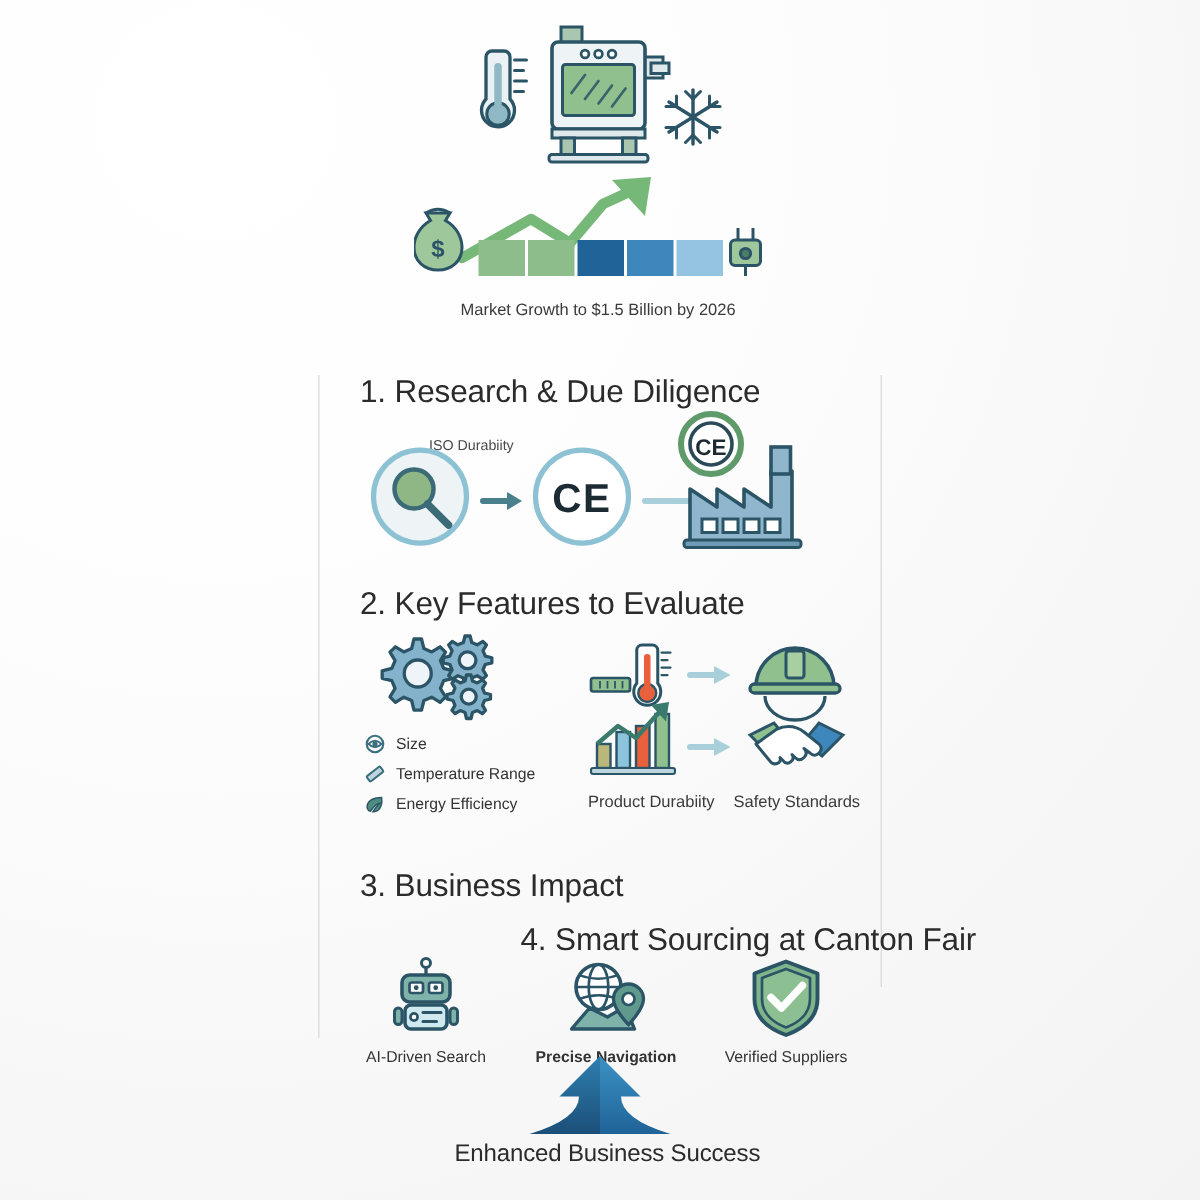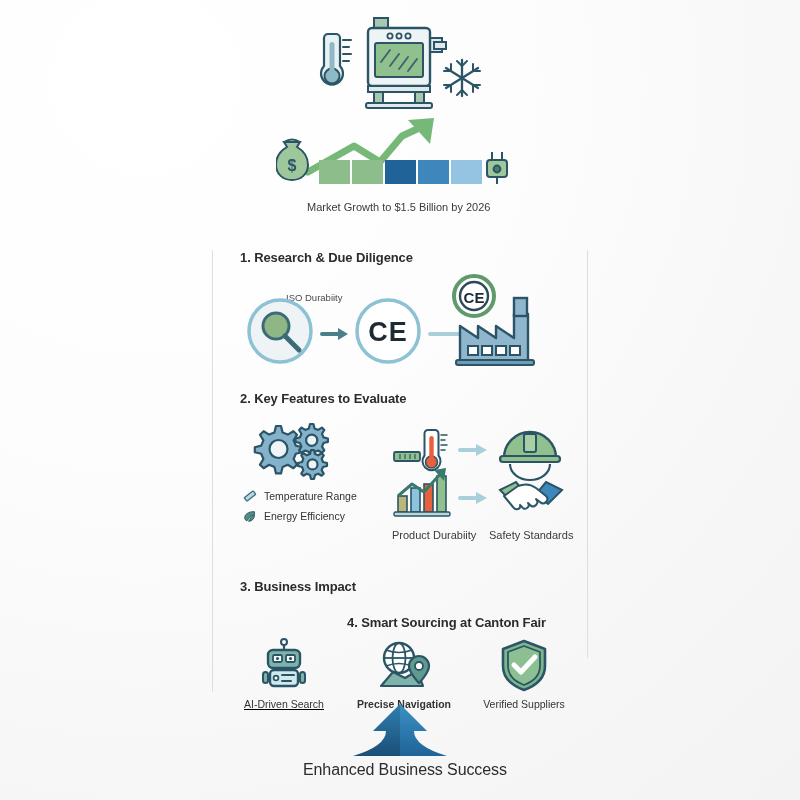--- a/index.html
+++ b/index.html
@@ -27,22 +27,22 @@
     position: absolute;
     width: 1px;
     background: #dedede;
   }
   .rail-left  { left: 212px; top: 250px; height: 442px; }
   .rail-right { left: 587px; top: 250px; height: 408px; }
 
   
   .section-title {
     position: absolute;
-    font-size: 13px;
-    font-weight: bold;
+    font-size: 21px;
+    font-weight: normal;
     color: #2b2b2b;
     letter-spacing: -0.1px;
     white-space: nowrap;
   }
   #title-1 { left: 240px; top: 250px; }
   #title-2 { left: 240px; top: 391px; }
   #title-3 { left: 240px; top: 579px; }
   #title-4 { left: 327px; top: 615px; margin-left: 20px; }
 
   
@@ -98,21 +98,21 @@
     position: absolute;
     width: 120px;
     text-align: center;
   }
   .bottom-item .bi-cap {
     font-size: 10.5px;
     color: #333333;
     margin-top: 2px;
     white-space: nowrap;
   }
-  #bottom-1 { left: 224px; top: 638px; text-decoration: underline; }
+  #bottom-1 { left: 224px; top: 638px; }
   #bottom-2 { left: 344px; top: 638px; font-weight: bold; }
   #bottom-3 { left: 464px; top: 638px; }
 
   
   #cap-durability { left: 392px; top: 529px; text-align: right; }
   #cap-safety     { left: 489px; top: 529px; }
   #cap-market     { left: 307px; top: 201px; }
   #cap-iso        { left: 286px; top: 292px; }
   #footer-label   { left: 303px; top: 761px; }
 </style>
@@ -269,20 +269,28 @@
       <path d="M64 4 l3.4 0 1.1 4.4 3.6 1.5 3.8-2.3 2.4 2.4 -2.3 3.8 1.5 3.6 4.4 1.1 0 3.4 -4.4 1.1 -1.5 3.6 2.3 3.8 -2.4 2.4 -3.8-2.3 -3.6 1.5 -1.1 4.4 -3.4 0 -1.1-4.4 -3.6-1.5 -3.8 2.3 -2.4-2.4 2.3-3.8 -1.5-3.6 -4.4-1.1 0-3.4 4.4-1.1 1.5-3.6 -2.3-3.8 2.4-2.4 3.8 2.3 3.6-1.5 z"></path>
       <circle cx="65.7" cy="20.2" r="5.6" fill="#eef4f7"></circle>
       <path d="M65 30 l3 0 1 4 3.2 1.3 3.4-2 2.1 2.1 -2 3.4 1.3 3.2 4 1 0 3 -4 1 -1.3 3.2 2 3.4 -2.1 2.1 -3.4-2 -3.2 1.3 -1 4 -3 0 -1-4 -3.2-1.3 -3.4 2 -2.1-2.1 2-3.4 -1.3-3.2 -4-1 0-3 4-1 1.3-3.2 -2-3.4 2.1-2.1 3.4 2 3.2-1.3 z"></path>
       <circle cx="66.5" cy="44.4" r="5" fill="#eef4f7"></circle>
     </g>
   </svg>
 
   <div id="feature-list">
     <div class="feature-row">
       <svg class="f-icon" viewBox="0 0 16 16">
+        <circle cx="8" cy="8" r="6.3" fill="none" stroke="#3b6e7e" stroke-width="1.6"></circle>
+        <path d="M3 8 q5 -5 10 0 q-5 5 -10 0z" fill="none" stroke="#3b6e7e" stroke-width="1.4"></path>
+        <circle cx="8" cy="8" r="2" fill="#3b6e7e"></circle>
+      </svg>
+      <span class="f-label">Size</span>
+    </div>
+    <div class="feature-row">
+      <svg class="f-icon" viewBox="0 0 16 16">
         <rect x="1.5" y="5.5" width="13" height="5" rx="1" transform="rotate(-38 8 8)" fill="#bcd6de" stroke="#3b6e7e" stroke-width="1.5"></rect>
       </svg>
       <span class="f-label">Temperature Range</span>
     </div>
     <div class="feature-row">
       <svg class="f-icon" viewBox="0 0 16 16">
         <path d="M13 3 C6 3 2 6 2 10 c0 2 1 3 2.5 3.5 C7 10 9 8 12 7 c-2 2 -4 4 -5.6 7 C11 14 14 10 13 3z" fill="#4e8e7e" stroke="#2b5566" stroke-width="1.1"></path>
       </svg>
       <span class="f-label">Energy Efficiency</span>
     </div>

